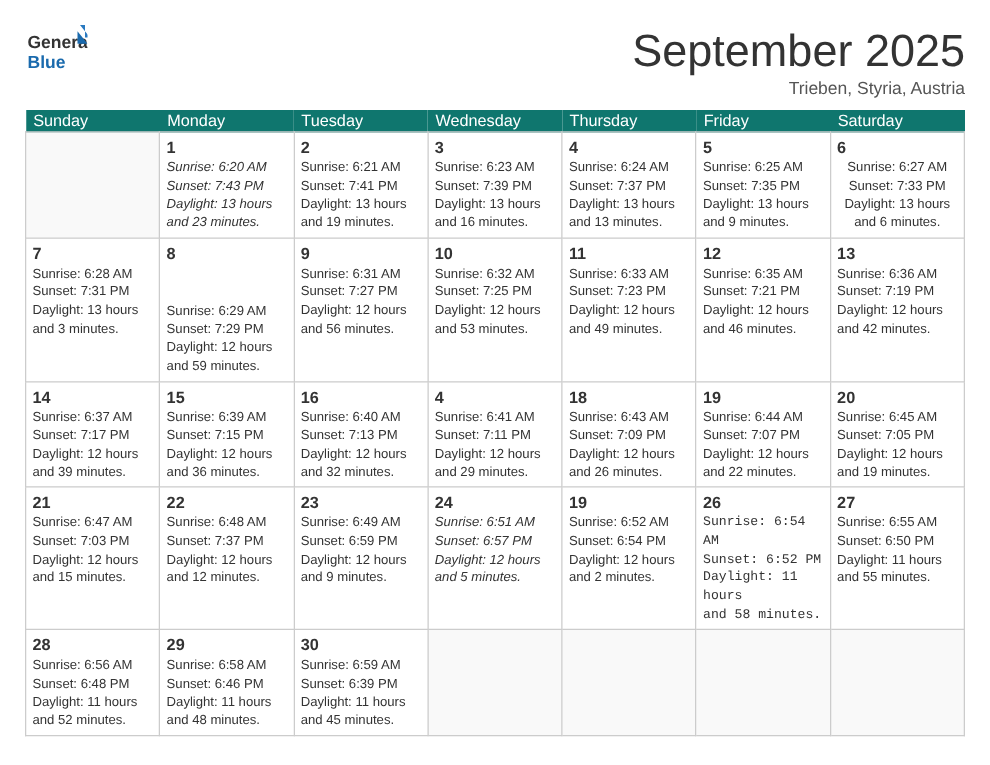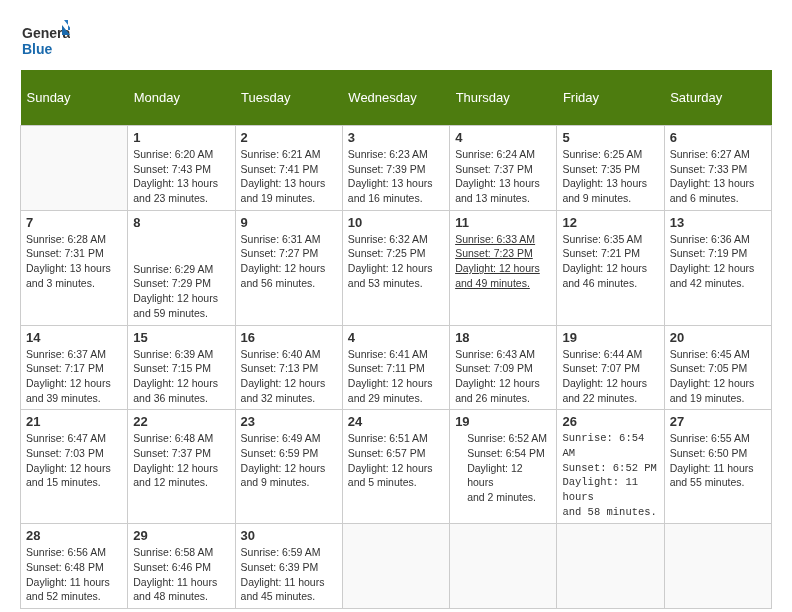--- a/index.html
+++ b/index.html
@@ -40,24 +40,24 @@
     .subtitle {
       font-size: 14px;
       color: #555;
     }
     .calendar {
       width: 100%;
       border-collapse: collapse;
       font-size: 11px;
     }
     .calendar th {
-      background-color: #4d7c0f;
+      background-color: #0f766e;
       color: #fff;
       text-align: left;
-      padding: 20px 6px;
+      padding: 1px 6px;
       font-size: 13px;
       font-weight: normal;
     }
     .calendar td {
       border: 1px solid #ccc;
       vertical-align: top;
       padding: 4px 5px;
       width: calc(100% / 7);
       min-height: 80px;
       color: #333;
@@ -84,40 +84,44 @@
   <div class="logo">
     <div class="logo-icon">
       <svg width="50" height="40" viewBox="0 0 50 40">
         <text x="2" y="18" font-size="14" font-weight="bold" fill="#333">General</text>
         <text x="2" y="34" font-size="14" font-weight="bold" fill="#1a6aad">Blue</text>
         <polygon points="42,5 50,15 42,15" fill="#1a6aad"></polygon>
         <polygon points="44,0 52,10 48,10 48,0" fill="#2979c0"></polygon>
       </svg>
     </div>
   </div>
+  <div class="title-section">
+    <div class="month-title">September 2025</div>
+    <div class="subtitle">Trieben, Styria, Austria</div>
+  </div>
 </div>
 
 <table class="calendar">
   <thead>
     <tr>
     <th>Sunday</th>
         <th>Monday</th>
         <th>Tuesday</th>
         <th>Wednesday</th>
         <th>Thursday</th>
         <th>Friday</th>
         <th>Saturday</th>
       </tr>
   </thead>
   <tbody id="calendar-body">
   <tr>
         <td class="empty-cell"></td>
         <td>
           <span class="day-number">1</span>
-          <div class="day-info" style="white-space: pre-line;">Sunrise: 6:20 AM
+          <div class="day-info" style="white-space: pre-line; font-style: italic;">Sunrise: 6:20 AM
 Sunset: 7:43 PM
 Daylight: 13 hours
 and 23 minutes.</div>
         </td>
         <td>
           <span class="day-number">2</span>
           <div class="day-info" style="white-space: pre-line;">Sunrise: 6:21 AM
 Sunset: 7:41 PM
 Daylight: 13 hours
 and 19 minutes.</div>
@@ -138,21 +142,21 @@
         </td>
         <td>
           <span class="day-number">5</span>
           <div class="day-info" style="white-space: pre-line;">Sunrise: 6:25 AM
 Sunset: 7:35 PM
 Daylight: 13 hours
 and 9 minutes.</div>
         </td>
         <td>
           <span class="day-number">6</span>
-          <div class="day-info" style="white-space: pre-line;">Sunrise: 6:27 AM
+          <div class="day-info" style="white-space: pre-line; text-align: center;">Sunrise: 6:27 AM
 Sunset: 7:33 PM
 Daylight: 13 hours
 and 6 minutes.</div>
         </td>
       </tr>
       <tr>
         <td>
           <span class="day-number">7</span>
           <div class="day-info" style="white-space: pre-line;">Sunrise: 6:28 AM
 Sunset: 7:31 PM
@@ -175,21 +179,21 @@
         </td>
         <td>
           <span class="day-number">10</span>
           <div class="day-info" style="white-space: pre-line;">Sunrise: 6:32 AM
 Sunset: 7:25 PM
 Daylight: 12 hours
 and 53 minutes.</div>
         </td>
         <td>
           <span class="day-number">11</span>
-          <div class="day-info" style="white-space: pre-line; text-decoration: underline;">Sunrise: 6:33 AM
+          <div class="day-info" style="white-space: pre-line;">Sunrise: 6:33 AM
 Sunset: 7:23 PM
 Daylight: 12 hours
 and 49 minutes.</div>
         </td>
         <td>
           <span class="day-number">12</span>
           <div class="day-info" style="white-space: pre-line;">Sunrise: 6:35 AM
 Sunset: 7:21 PM
 Daylight: 12 hours
 and 46 minutes.</div>
@@ -270,28 +274,28 @@
         </td>
         <td>
           <span class="day-number">23</span>
           <div class="day-info" style="white-space: pre-line;">Sunrise: 6:49 AM
 Sunset: 6:59 PM
 Daylight: 12 hours
 and 9 minutes.</div>
         </td>
         <td>
           <span class="day-number">24</span>
-          <div class="day-info" style="white-space: pre-line;">Sunrise: 6:51 AM
+          <div class="day-info" style="white-space: pre-line; font-style: italic;">Sunrise: 6:51 AM
 Sunset: 6:57 PM
 Daylight: 12 hours
 and 5 minutes.</div>
         </td>
         <td>
           <span class="day-number">19</span>
-          <div class="day-info" style="white-space: pre-line; margin-left: 12px;">Sunrise: 6:52 AM
+          <div class="day-info" style="white-space: pre-line;">Sunrise: 6:52 AM
 Sunset: 6:54 PM
 Daylight: 12 hours
 and 2 minutes.</div>
         </td>
         <td>
           <span class="day-number">26</span>
           <div class="day-info" style="white-space: pre-line; font-family: Liberation Mono, monospace;">Sunrise: 6:54 AM
 Sunset: 6:52 PM
 Daylight: 11 hours
 and 58 minutes.</div>

